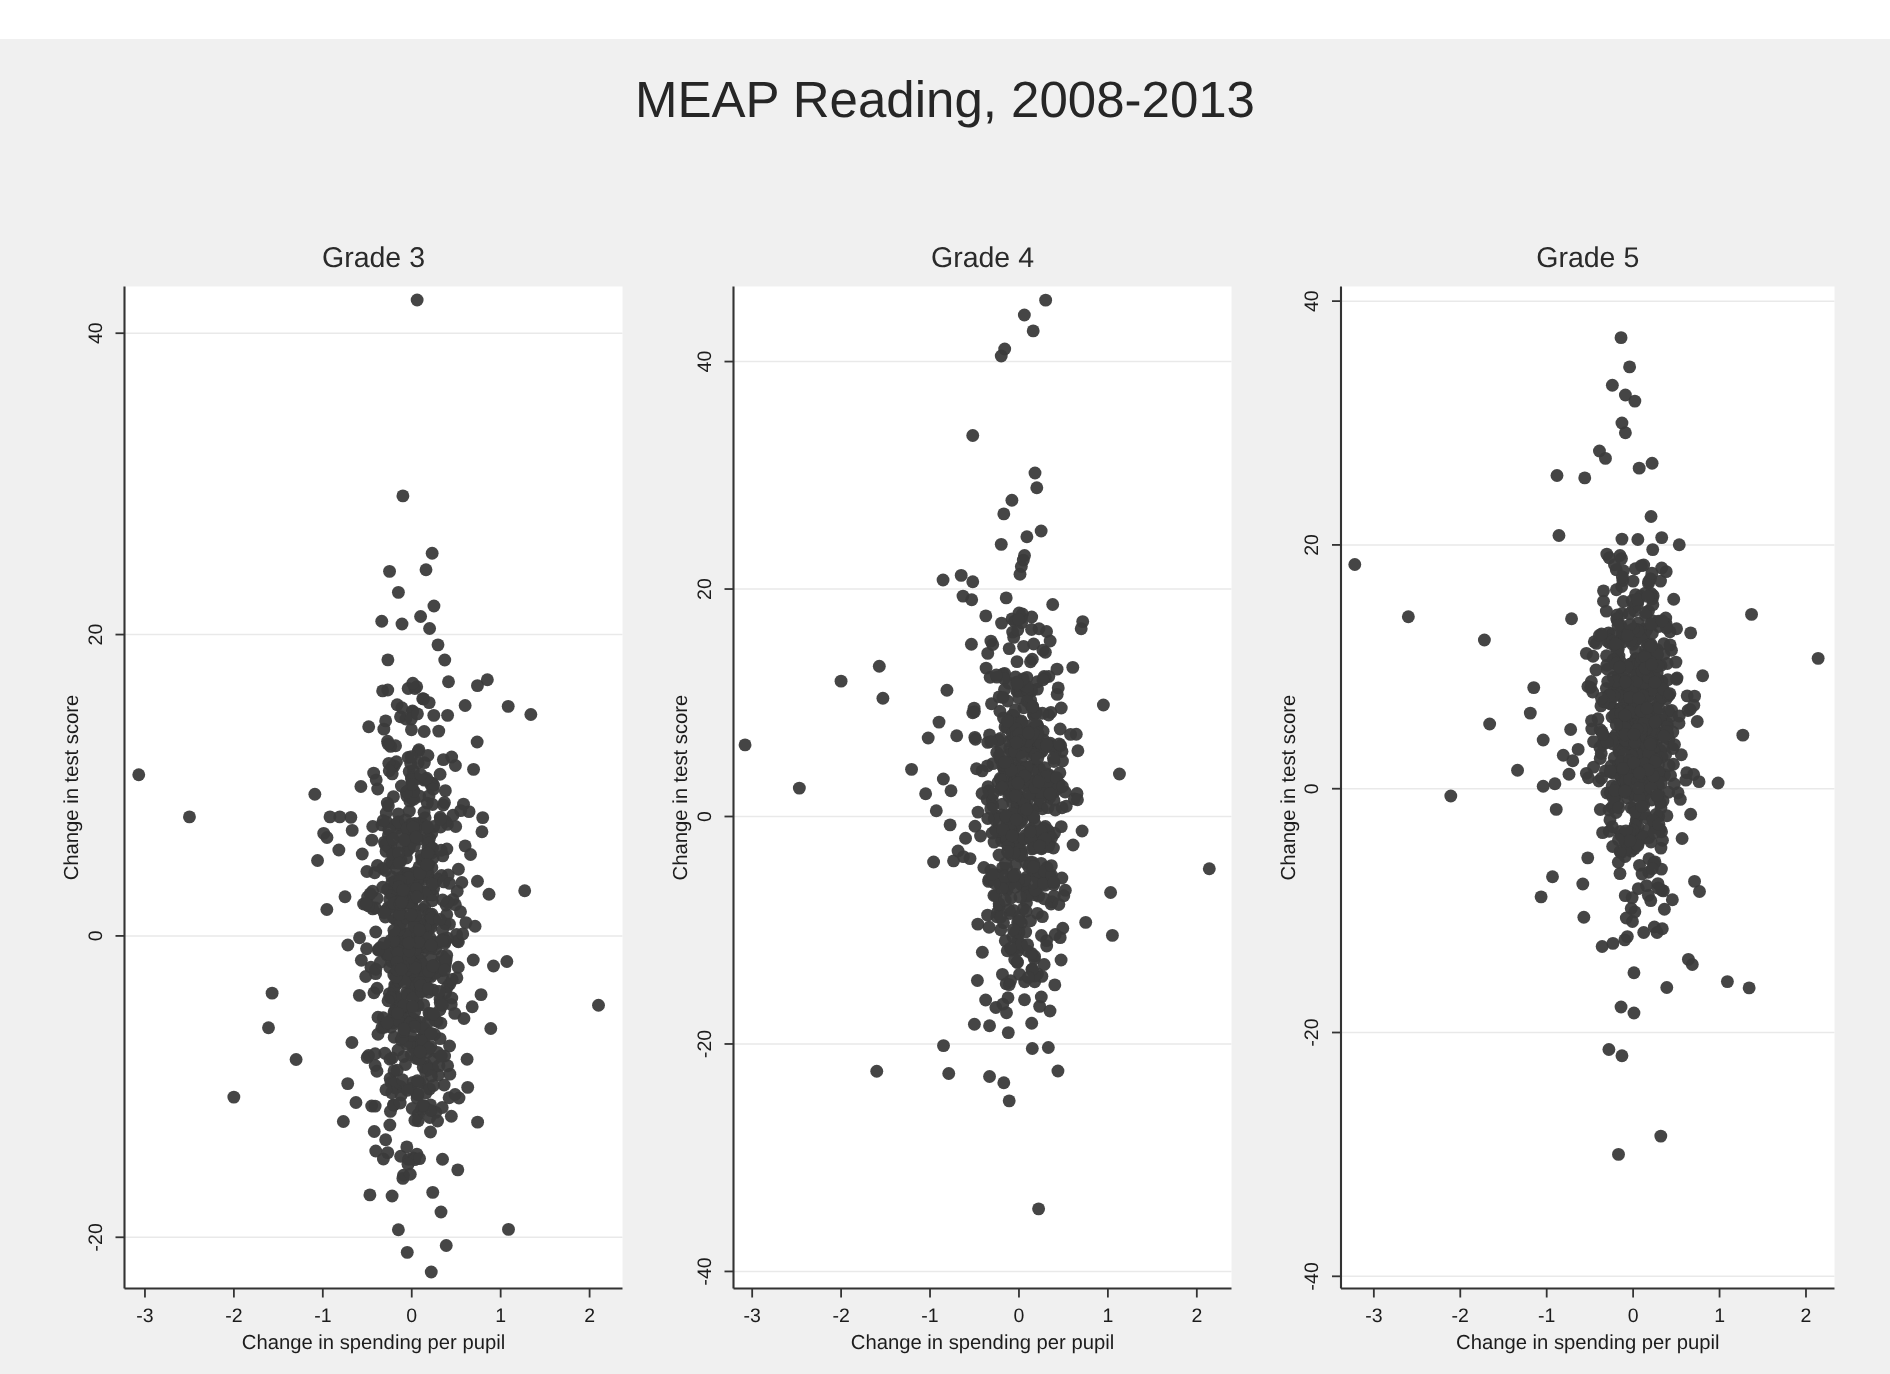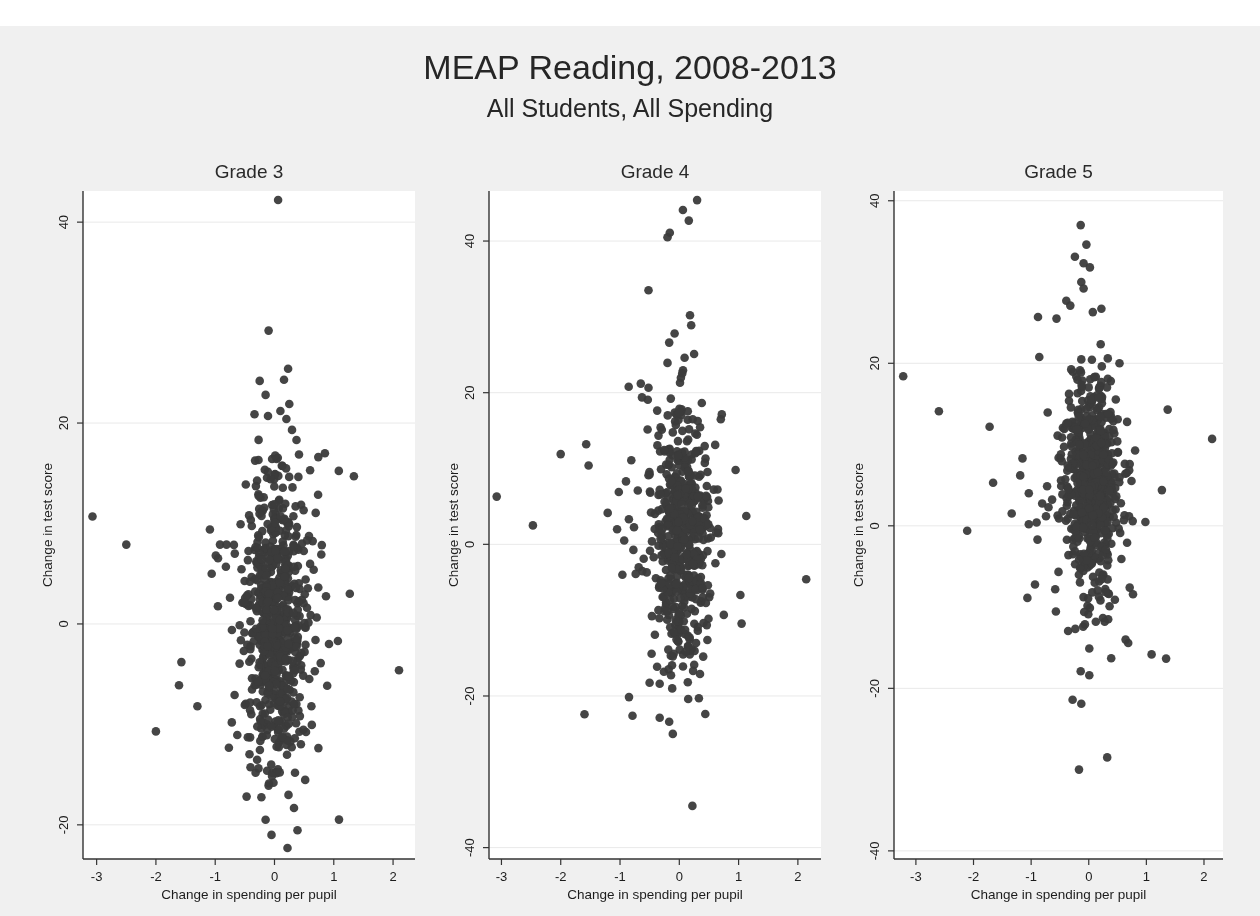--- a/index.html
+++ b/index.html
@@ -17,21 +17,20 @@
   svg .ptitle{font-size:19px;fill:#2a2a2a;}
   svg .tick{font-size:13px;}
   svg .atitle{font-size:13.5px;}
 </style>
 </head>
 <body>
 
 <div class="figure" style="background: rgb(240, 240, 240);">
   <div class="hdr">
     <div class="title">MEAP Reading, 2008-2013</div>
-    <div class="subtitle">All Students, All Spending</div>
   </div>
   <svg id="plots" width="1260" height="916" viewBox="0 0 1260 916" style="position:absolute;left:0;top:0;">
       <g>
         <rect x="83" y="165" width="332" height="668" fill="#ffffff"></rect>
         <line x1="83" y1="798.8466165413533" x2="415" y2="798.8466165413533" stroke="#e9e9e9" stroke-width="1"></line>
         <line x1="83" y1="597.9443609022557" x2="415" y2="597.9443609022557" stroke="#e9e9e9" stroke-width="1"></line>
         <line x1="83" y1="397.04210526315785" x2="415" y2="397.04210526315785" stroke="#e9e9e9" stroke-width="1"></line>
         <line x1="83" y1="196.13984962406016" x2="415" y2="196.13984962406016" stroke="#e9e9e9" stroke-width="1"></line>
         <line x1="83" y1="165" x2="83" y2="833" stroke="#333333" stroke-width="1.4"></line>
         <line x1="83" y1="833" x2="415" y2="833" stroke="#333333" stroke-width="1.4"></line>

